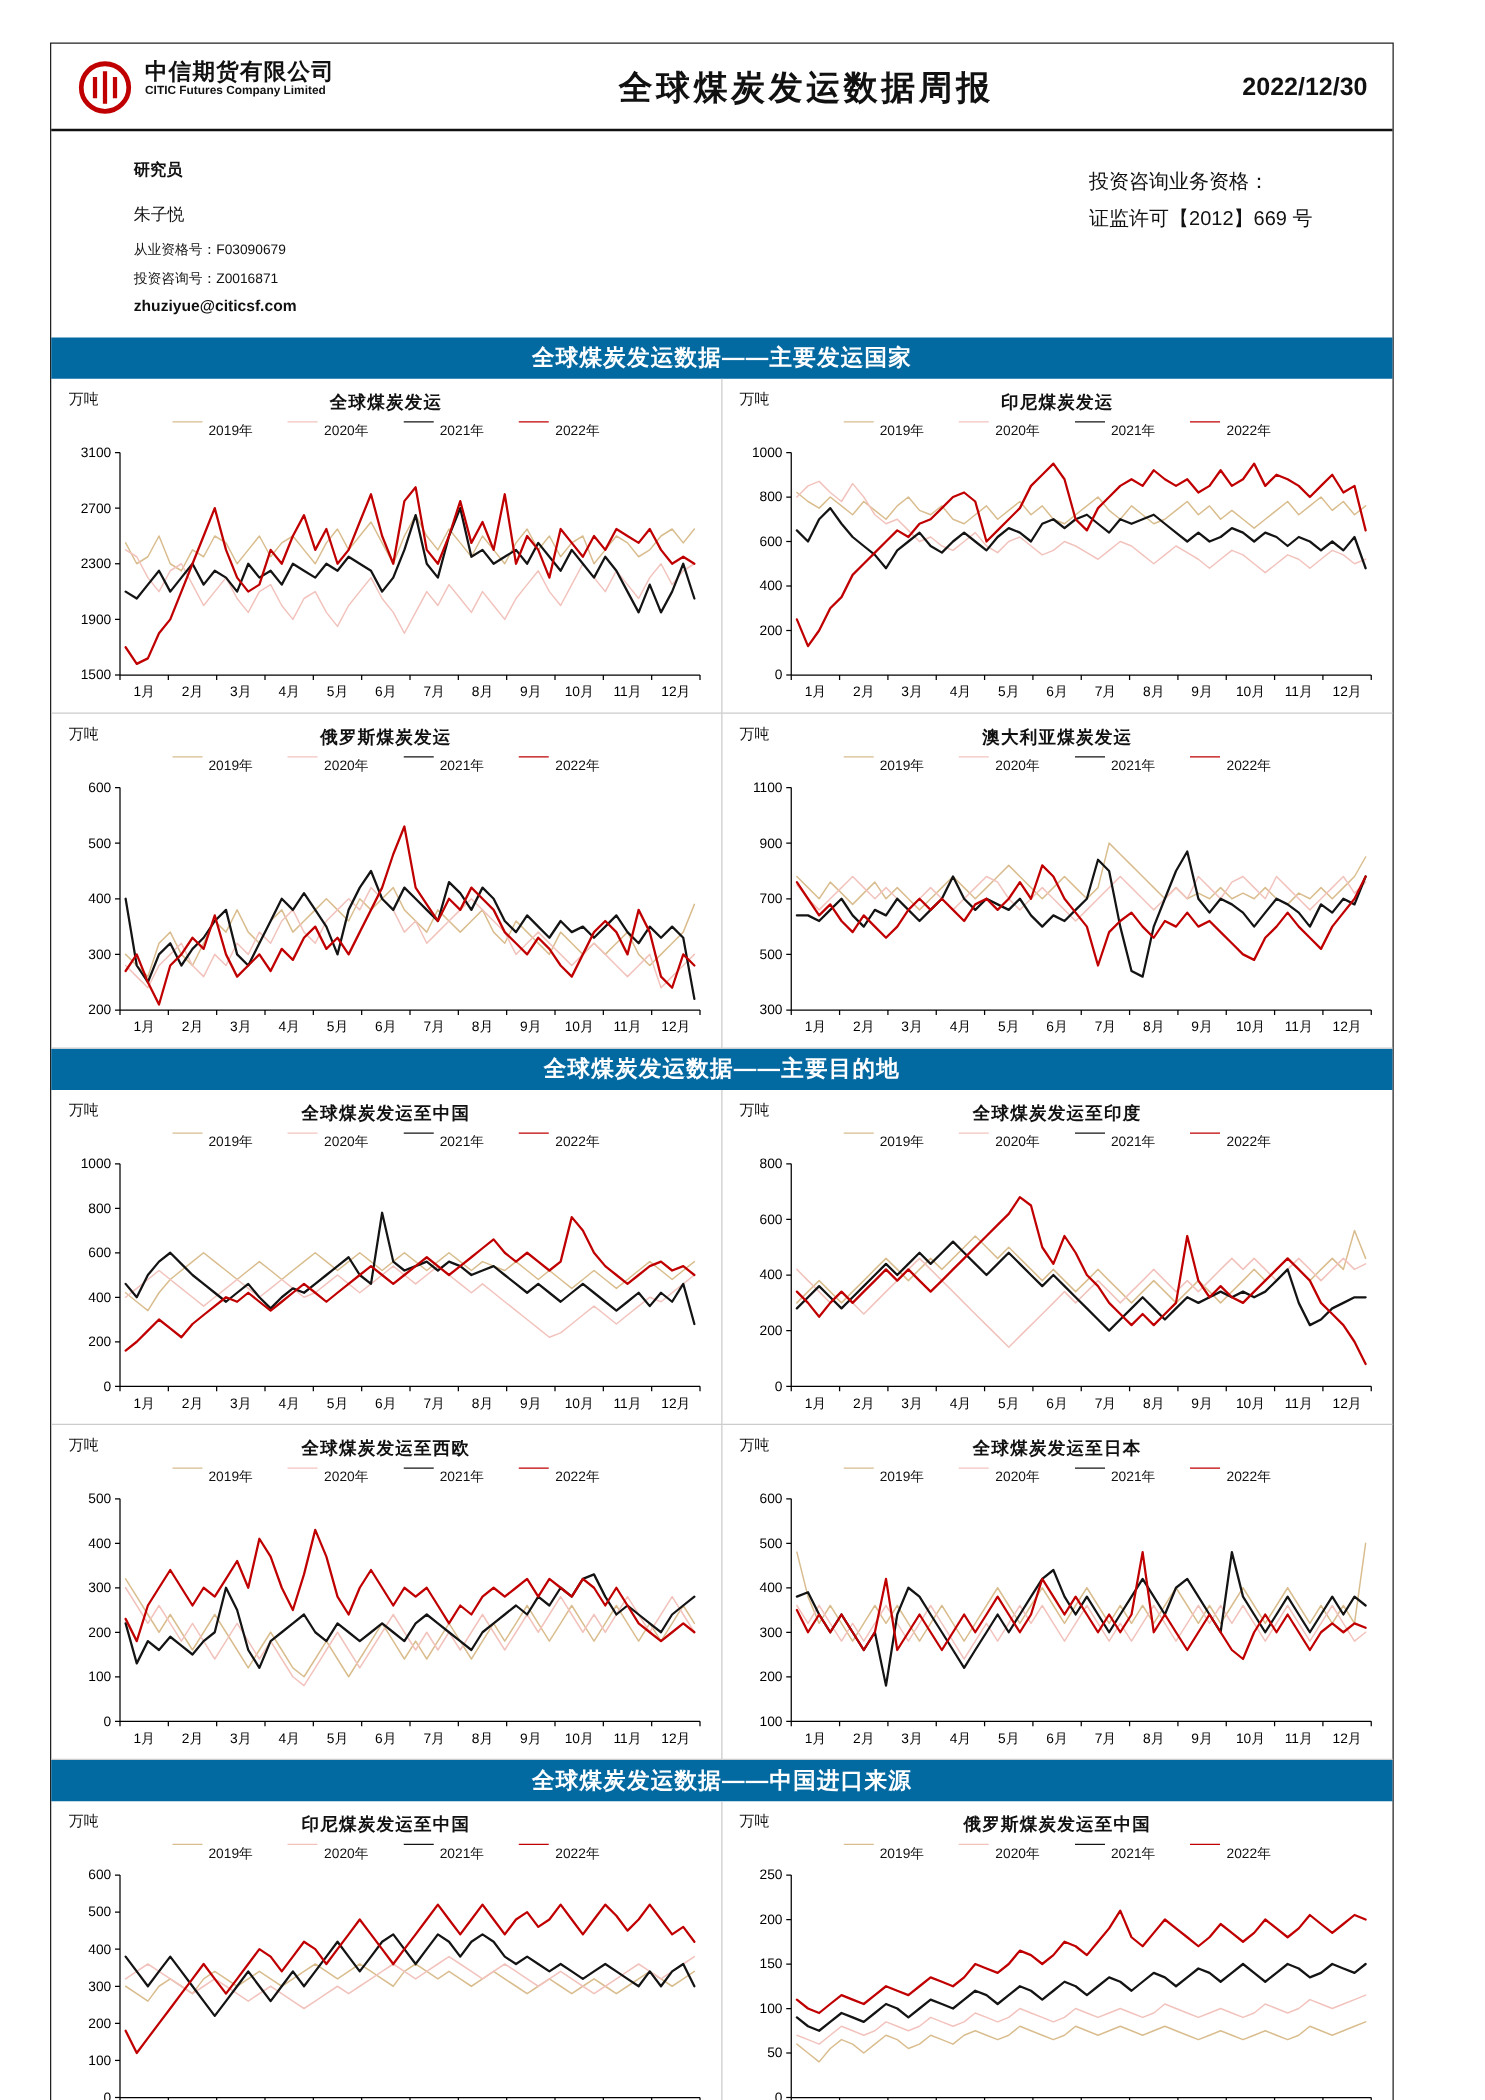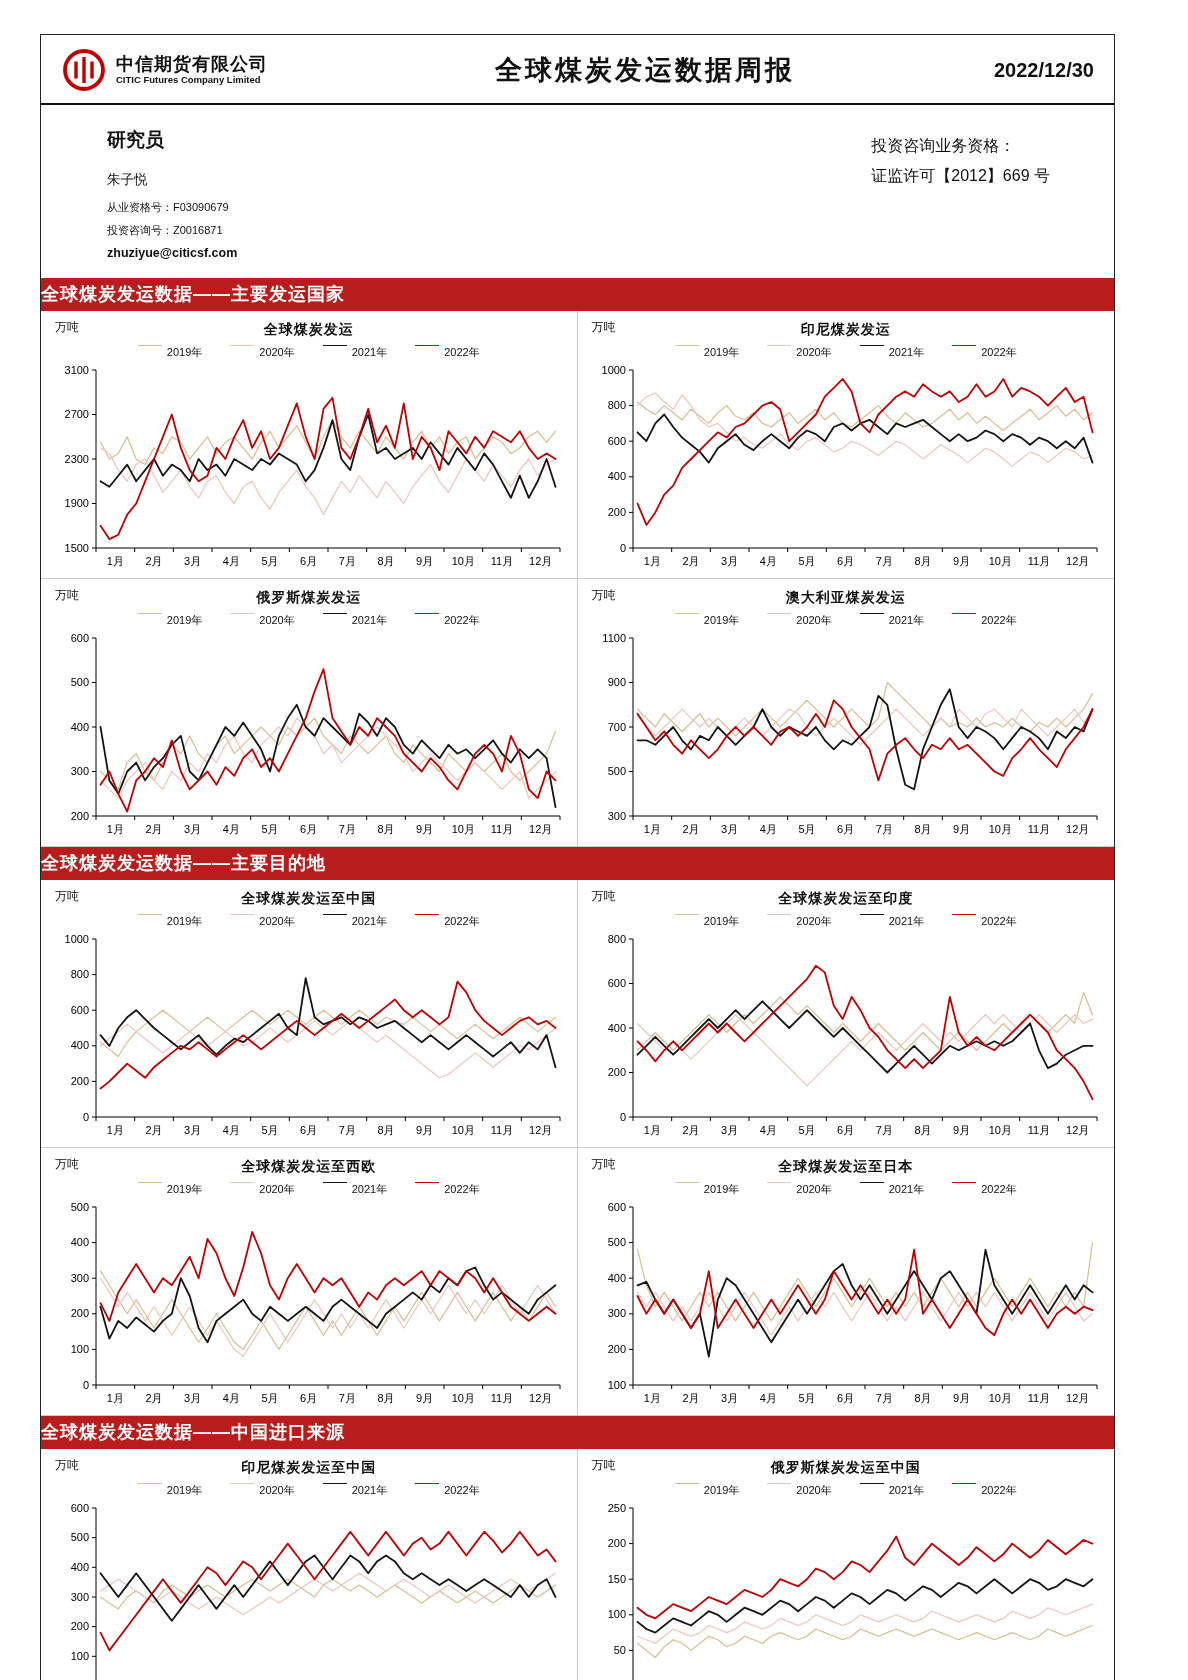--- a/index.html
+++ b/index.html
@@ -1,32 +1,32 @@
 <!DOCTYPE html>
 <html><head>
 <meta charset="utf-8">
 <style>
   html,body{margin:0;padding:0;background:#fff;}
   body{width:1188px;height:1680px;overflow:hidden;font-family:"Liberation Sans","DejaVu Sans",sans-serif;color:#111;}
   .page{position:relative;width:1188px;height:1680px;background:#fff;}
   .frame{position:absolute;left:40px;top:34px;width:1073px;min-height:1760px;border:1px solid #222;background:#fff;}
   header{display:flex;align-items:center;padding:12px 20px 10px 20px;border-bottom:2px solid #111;}
-  .brand{display:flex;align-items:center;gap:9px;width:300px;}
+  .brand{display:flex;gap:9px;width:300px;}
   .brand-text{display:flex;flex-direction:column;line-height:1.15;}
   .brand-cn{font-size:18px;font-weight:bold;letter-spacing:1px;}
   .brand-en{font-size:9.5px;font-weight:bold;}
   .report-title{flex:1;text-align:center;font-size:27px;font-weight:bold;letter-spacing:3px;}
   .report-date{width:165px;text-align:right;font-size:20px;font-weight:bold;}
   .meta{display:flex;justify-content:space-between;padding:22px 64px 18px 66px;}
-  .meta-label{font-weight:bold;font-size:19px;margin-bottom:18px;}
+  .meta-label{font-weight:bold;font-size:13px;margin-bottom:18px;}
   .meta-name{font-size:13.5px;margin-bottom:11px;}
   .meta-line{font-size:11px;margin-bottom:8px;}
   .meta-email{font-size:12.5px;font-weight:bold;}
   .meta-right{font-size:16px;font-weight:normal;line-height:1.9;padding-top:4px;}
-  .banner{background:#b91c1c;color:#fff;text-align:left;font-weight:bold;font-size:18px;height:33px;line-height:33px;letter-spacing:1px;}
+  .banner{background:#0369a1;color:#fff;text-align:center;font-weight:bold;font-size:18px;height:33px;line-height:33px;letter-spacing:1px;}
   .chart-grid{display:grid;grid-template-columns:1fr 1fr;}
   .chart-cell{padding:8px 2px 2px 2px;border-bottom:1px solid #ccc;}
   .chart-cell:nth-child(odd){border-right:1px solid #ccc;}
   .chart-head{position:relative;padding-top:2px;}
   .chart-unit{position:absolute;left:12px;top:0;font-size:12px;font-weight:normal;}
   .chart-title{text-align:center;font-size:14px;font-weight:bold;letter-spacing:1px;}
   .legend{display:flex;justify-content:center;gap:28px;margin:6px 0 2px 0;}
   .legend-item{display:inline-flex;gap:5px;font-size:11px;}
   .legend-swatch{display:inline-block;width:24px;height:0;border-top:2px solid #000;}
   svg.chart-canvas{display:block;margin:0 auto;}

